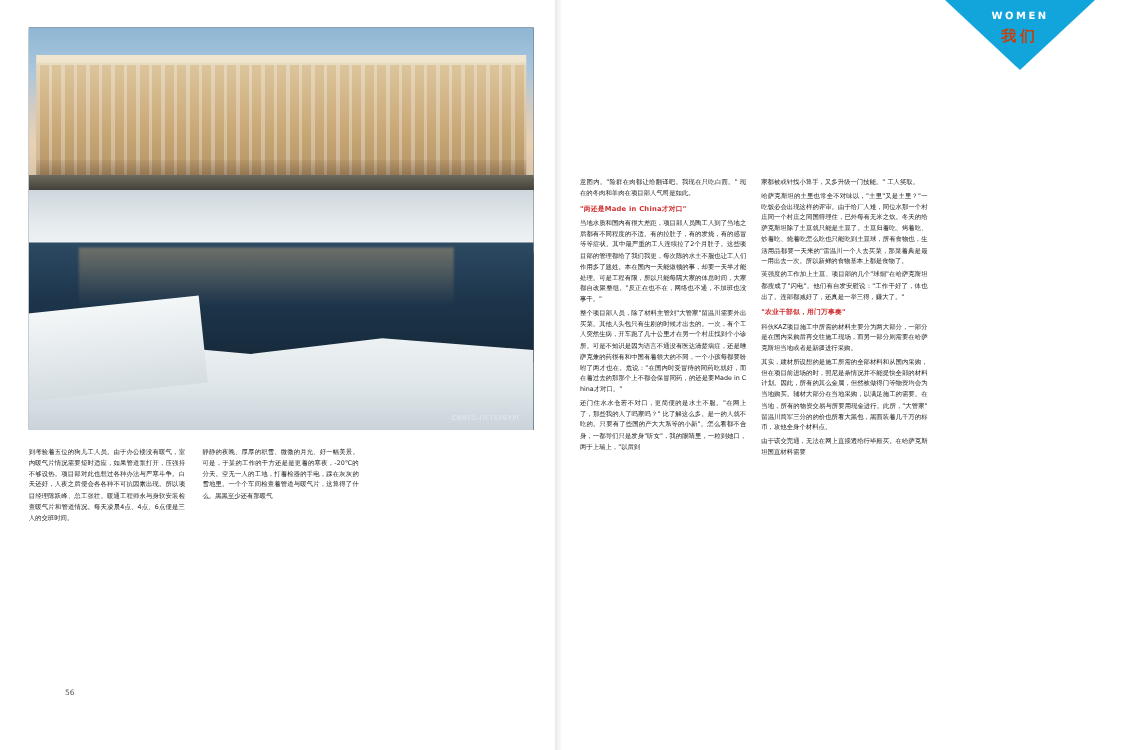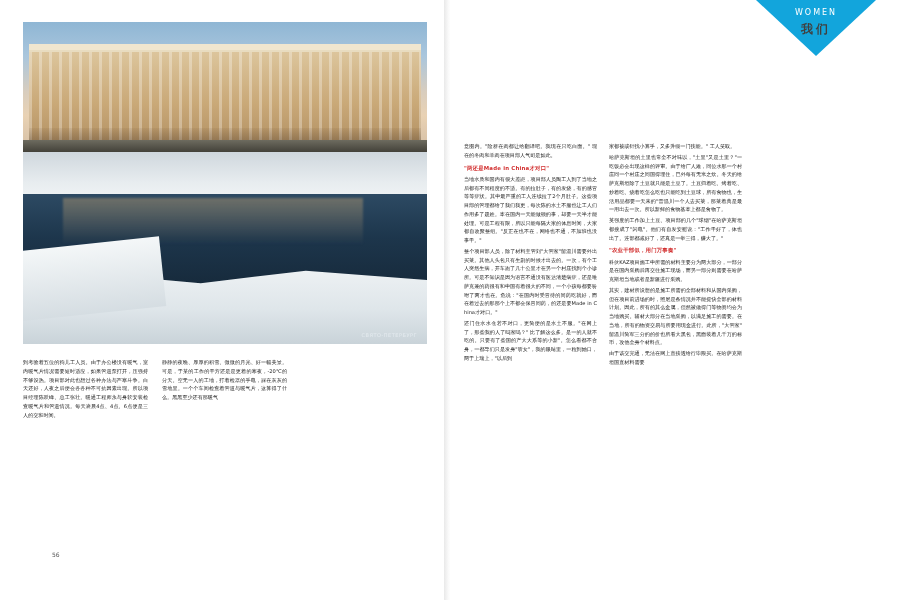--- a/index.html
+++ b/index.html
@@ -189,28 +189,28 @@
     clip-path: polygon(0 0, 100% 0, 50% 100%);
   }
   .banner .en {
     position: absolute;
     left: 0; right: 0;
     top: 8px;
     text-align: center;
     color: #ffffff;
     font-size: 8px;
     letter-spacing: 2px;
-    font-weight: normal;
+    font-weight: bold;
   }
   .banner .cn {
     position: absolute;
     left: 0; right: 0;
     top: 21px;
     text-align: center;
-    color: #404040;
+    color: #c2410c;
     font-size: 12px;
     letter-spacing: 3px;
     font-weight: bold;
   }
   .right-cols {
     position: absolute;
     left: 14px;
     top: 142px;
     width: 424px;
     display: flex;

